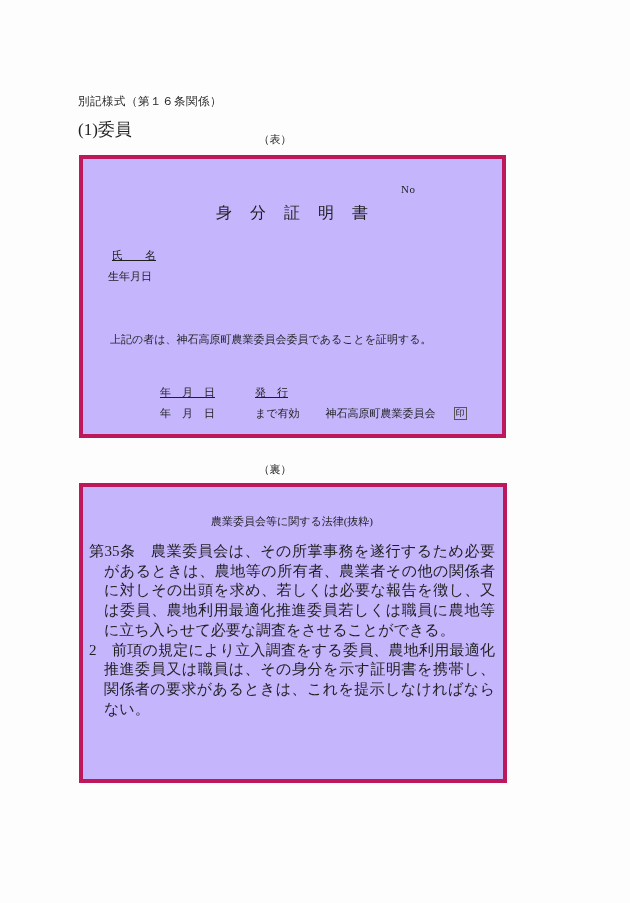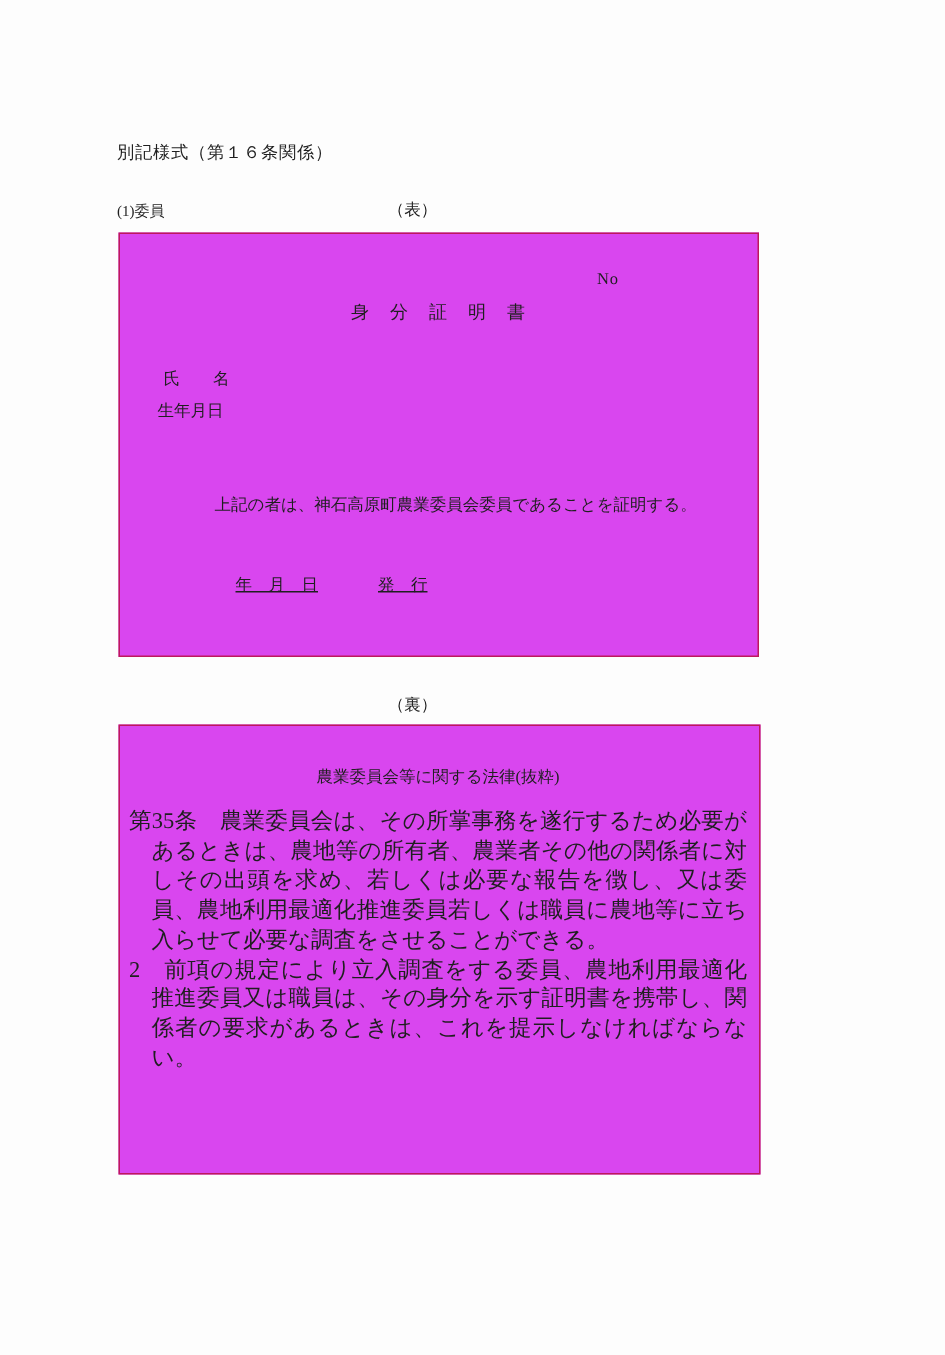--- a/index.html
+++ b/index.html
@@ -18,49 +18,48 @@
     overflow: hidden;
   }
   .abs { position: absolute; }
   .heading {
     left: 78px; top: 94px;
     font-size: 11.5px;
     letter-spacing: 0.5px;
   }
   .subheading {
     left: 78px; top: 118px;
-    font-size: 10px;
-    margin-top: 16px;
+    font-size: 17px;
   }
   .side-label {
     left: 62px; top: 132px;
     width: 426px;
     text-align: center;
     font-size: 11px;
   }
   .side-label.back { top: 462px; }
   .card {
-    border: 1px solid #be185d;
-    background: #d946ef;
+    border: 4px solid #be185d;
+    background: #c4b5fd;
     box-sizing: border-box;
   }
   .card-front {
     left: 79px; top: 155px;
     width: 427px; height: 283px;
   }
   .card-front .no-line   { left: 318px; top: 24px; letter-spacing: 0.5px; }
   .card-front .card-title{
     left: 0; top: 44px; width: 100%;
     text-align: center;
-    font-size: 12px;
+    font-size: 16px;
     letter-spacing: 1px;
   }
-  .card-front .name-line  { left: 29px; top: 89px; }
+  .card-front .name-line  { left: 29px; top: 89px; text-decoration: underline; }
   .card-front .birth-line { left: 25px; top: 110px; }
-  .card-front .certify    { left: 27px; top: 173px; margin-left: 36px; }
+  .card-front .certify    { left: 27px; top: 173px; }
   .card-front .issue-line { left: 77px; top: 226px; text-decoration: underline; }
   .card-front .valid-line { left: 77px; top: 247px; }
   .gap-wide  { margin-left: 40px; }
   .gap-mid   { margin-left: 26px; }
   .gap-small { margin-left: 18px; }
   .seal {
     display: inline-block;
     border: 1px solid #555;
     font-size: 9px;
     line-height: 11px;
@@ -101,20 +100,23 @@
 
   <div class="abs card card-front">
     <div class="abs no-line">No</div>
     <div class="abs card-title">身　分　証　明　書</div>
     <div class="abs name-line">氏　　名</div>
     <div class="abs birth-line">生年月日</div>
     <div class="abs certify">上記の者は、神石高原町農業委員会委員であることを証明する。</div>
     <div class="abs issue-line">
       <span>年　月　日</span><span class="gap-wide">発　行</span>
     </div>
+    <div class="abs valid-line">
+      <span>年　月　日</span><span class="gap-wide">まで有効</span><span class="gap-mid">神石高原町農業委員会</span><span class="gap-small seal">印</span>
+    </div>
   </div>
 
   <div class="abs side-label back">（裏）</div>
 
   <div class="abs card card-back">
     <div class="law-title">農業委員会等に関する法律(抜粋)</div>
     <div class="law-body">
       <p class="law-para">第35条　農業委員会は、その所掌事務を遂行するため必要があるときは、農地等の所有者、農業者その他の関係者に対しその出頭を求め、若しくは必要な報告を徴し、又は委員、農地利用最適化推進委員若しくは職員に農地等に立ち入らせて必要な調査をさせることができる。</p>
       <p class="law-para">2　前項の規定により立入調査をする委員、農地利用最適化推進委員又は職員は、その身分を示す証明書を携帯し、関係者の要求があるときは、これを提示しなければならない。</p>
     </div>

